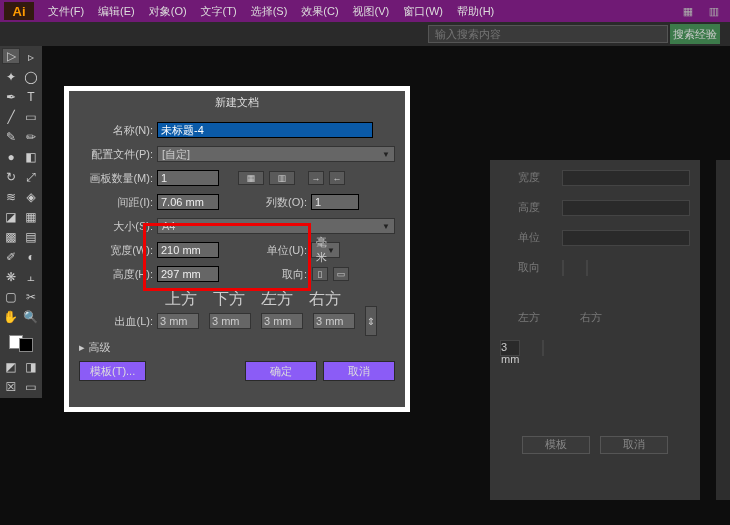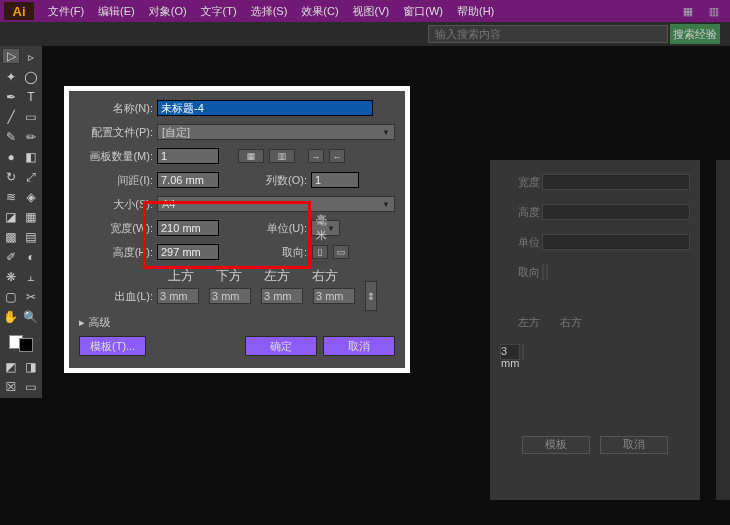--- a/index.html
+++ b/index.html
@@ -14,44 +14,44 @@
 .srch-btn{width:50px;height:20px;background:#3c7a4a;margin-left:2px;display:flex;align-items:center;justify-content:center;color:#ccc}
 .workspace{position:absolute;top:46px;left:0;right:0;bottom:0;background:#0d0d0d}
 .toolbox{position:absolute;left:0;top:46px;width:42px;background:#3a3a3a;padding:2px;display:grid;grid-template-columns:18px 18px;gap:2px;z-index:5}
 .tool{width:18px;height:18px;background:#3a3a3a;display:flex;align-items:center;justify-content:center;font-size:12px;color:#ccc;cursor:pointer}
 .tool.sel{background:#5a5a5a}
 .color-row{grid-column:1/3;height:28px;display:flex;align-items:center;justify-content:center}
 .clr-swatch{width:14px;height:14px;border:1px solid #888}
 .bg-panel{position:absolute;right:30px;top:160px;width:210px;height:340px;background:#363636;z-index:1}
 .bg-strip{position:absolute;right:0;top:160px;width:14px;height:340px;background:#2d2d2d;z-index:1}
 .bg-inner{padding:10px;color:#888}
-.bg-row{display:flex;align-items:center;height:24px;gap:2px;margin-bottom:6px}
+.bg-row{display:flex;height:24px;gap:22px;margin-bottom:6px}
 .bg-lbl{width:40px;text-align:right;color:#7a7a7a}
 .bg-inp{flex:1;height:16px;background:#2a2a2a;border:1px solid #444}
 .bg-btns{display:flex;gap:10px;margin-top:6px;justify-content:center}
 .bg-btn{width:68px;height:18px;background:#3a3a3a;border:1px solid #555;text-align:center;color:#888}
 .bg-tri{position:absolute;right:42px;top:310px;color:#555;font-size:28px;z-index:1}
 
 .dlg-frame{position:absolute;left:64px;top:86px;width:346px;background:#fff;padding:5px;z-index:10}
 .dlg{background:#4a4a4a;width:100%;padding:0}
 .dlg-title{height:22px;display:flex;align-items:center;justify-content:center;background:#4a4a4a;color:#ddd}
-.dlg-body{padding:6px 10px 12px 10px}
+.dlg-body{padding:6px 10px 26px 10px}
 .row{display:flex;align-items:center;height:22px;margin-bottom:2px;gap:4px}
 .lbl{width:74px;text-align:right;color:#ccc;font-size:11px}
 .lbl-s{width:46px;text-align:right;color:#ccc}
 .inp{height:16px;background:#666;border:1px solid #000000;padding:0 3px;color:#eee}
 .inp.name{width:216px;background:#0a5aa8;color:#fff}
 .sel{height:16px;background:#666;border:1px solid #333;flex:1;display:flex;align-items:center;justify-content:space-between;padding:0 4px}
 .sel .caret{color:#222;font-size:8px}
 .num{width:62px}
 .tiny-btn{width:16px;height:14px;background:#5a5a5a;border:1px solid #333;margin-left:1px;display:inline-flex;align-items:center;justify-content:center;font-size:9px}
 .tiny-btn-lg{width:26px}
 .hl-box{position:absolute;border:3px solid #e00;pointer-events:none}
 .bleed-hdr{display:flex;margin-left:78px;gap:0}
-.bleed-hdr span{width:48px;text-align:center;font-size:13px;color:#ccc}
+.bleed-hdr span{width:48px;text-align:center;font-size:16px;color:#ccc}
 .bleed-row{display:flex;align-items:center}
 .bleed-inp{width:42px;height:16px;background:#666;border:1px solid #333;margin-right:6px;text-align:left;padding:0 2px}
 .link-btn{width:12px;height:30px;background:#5a5a5a;border:1px solid #333;display:flex;align-items:center;justify-content:center;font-size:10px}
 .adv{display:flex;align-items:center;gap:4px;margin:8px 0 6px 0;color:#ccc}
 .info-line{text-align:center;color:#bbb;font-size:10px;margin:4px 0 10px 0}
 .btnbar{display:flex;align-items:center;gap:6px}
 .btn{height:20px;background:#8b5cf6;border:1px solid #2a2a2a;display:flex;align-items:center;justify-content:center;padding:0 10px;color:#ddd;cursor:pointer}
 .btn.wide{width:72px}
 .spacer{flex:1}
 </style>
@@ -153,20 +153,21 @@
   <div style="height:60px"></div>
   <div class="bg-btns">
     <div class="bg-btn">模板</div>
     <div class="bg-btn">取消</div>
   </div>
  </div>
 </div>
 
 <div class="dlg-frame">
  <div class="dlg">
+  <div class="dlg-title">新建文档</div>
   <div class="dlg-body" style="position:relative">
 
    <div class="row">
      <div class="lbl">名称(N):</div>
      <input class="inp name" value="未标题-4" style="">
    </div>
 
    <div class="row">
      <div class="lbl">配置文件(P):</div>
      <div class="sel">

